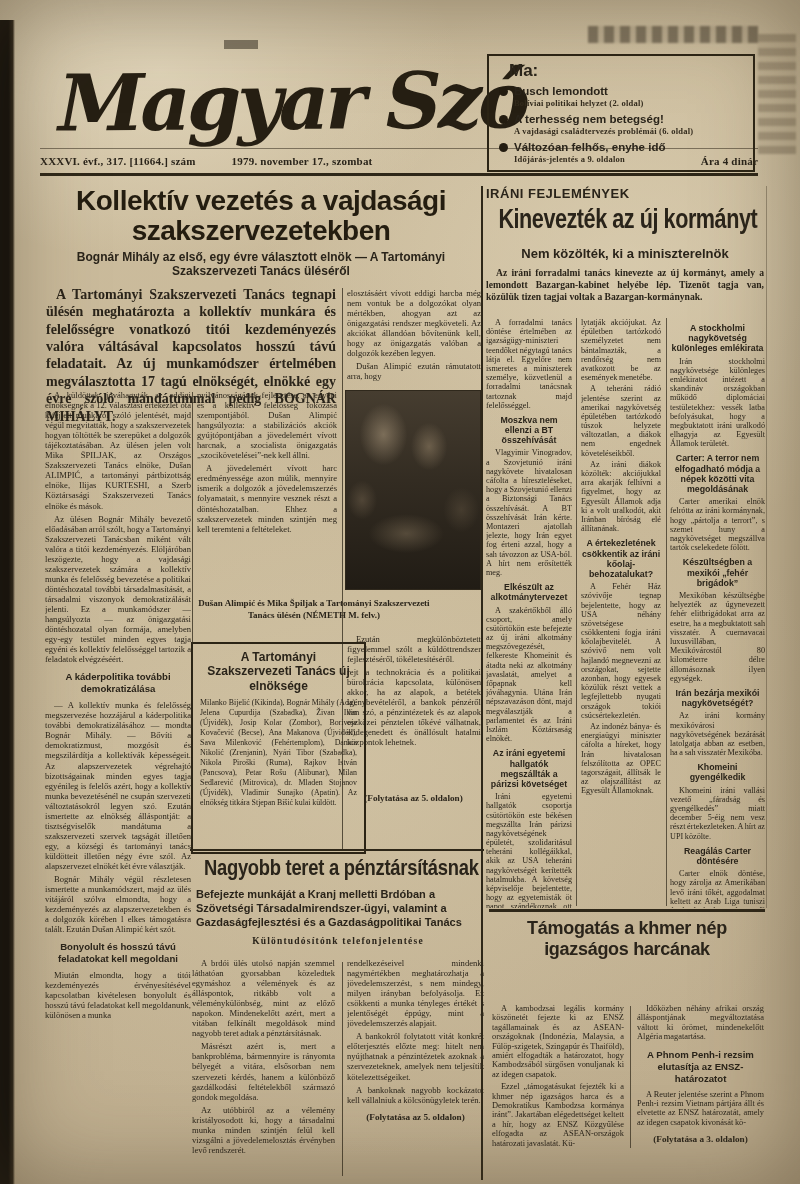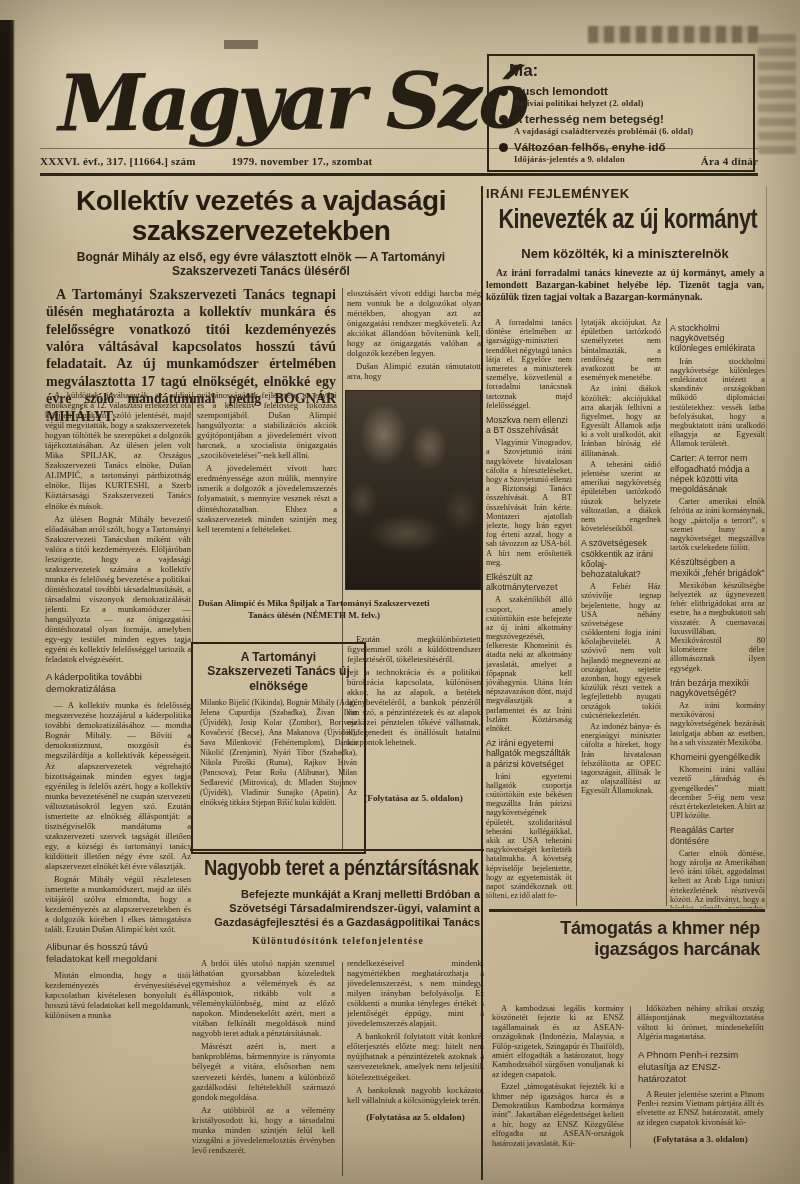--- a/index.html
+++ b/index.html
@@ -46,61 +46,61 @@
 
   .colx { position:absolute; overflow:hidden; }
   #u-c1  { left:45px;  top:390px; width:146px; height:790px; }
   #u-c2  { left:197px; top:390px; width:140px; height:202px; }
   #u-c3t { left:347px; top:288px; width:134px; height:98px; }
   #u-c3b { left:347px; top:634px; width:134px; height:148px; }
   .cont-u { position:absolute; left:346px; top:786px; width:135px; }
 
   .bp { font-size:8.6px; line-height:1.17; text-align:justify; text-indent:9px; margin-bottom:3px; word-spacing:-.4px; }
   .ni { text-indent:0; }
-  .csub { font-family:"Liberation Sans",sans-serif; font-weight:normal; font-size:9.6px; line-height:1.25;
-    text-indent:0; margin:7px 1px 5px; }
+  .csub { font-family:"Liberation Sans",sans-serif; font-weight:bold; font-size:9.6px; line-height:1.25;
+    text-align:center; text-indent:0; margin:7px 1px 5px; }
   .cont { font-weight:bold; font-size:9.2px; line-height:1.2; text-align:center; text-indent:0; margin-top:7px; }
 
   .photo { position:absolute; left:345px; top:390px; width:136px; height:200px; border:1px solid #2f281c;
     background:
       radial-gradient(34px 44px at 28% 22%, rgba(186,166,136,.5), transparent 70%),
       radial-gradient(26px 34px at 62% 28%, rgba(168,148,118,.45), transparent 70%),
       radial-gradient(50px 26px at 45% 72%, rgba(150,132,104,.4), transparent 75%),
       radial-gradient(20px 26px at 12% 55%, rgba(120,104,82,.45), transparent 75%),
       radial-gradient(24px 30px at 86% 60%, rgba(104,90,70,.4), transparent 75%),
       linear-gradient(180deg,#463d30 0%,#332c22 45%,#211c15 100%); }
   .caption { position:absolute; left:194px; top:598px; width:240px; font-weight:bold; font-size:9px; line-height:1.3; text-align:center; }
 
   .bbox { position:absolute; left:191px; top:642px; width:175px; height:212px; border:2px solid #2b2415; padding:6px 7px; overflow:hidden; }
   .bbox-title { font-family:"Liberation Sans",sans-serif; font-weight:bold; font-size:12px; line-height:1.2; text-align:center; margin-bottom:5px; }
   .bbox-names { font-size:7.9px; line-height:1.27; text-align:justify; word-spacing:-.3px; }
 
   .p-head { position:absolute; left:192px; top:856px; width:292px; text-align:center; }
   .p-head span { display:inline-block; font-family:"Liberation Sans",sans-serif; font-weight:bold; font-size:20px;
     transform:scale(.92,1.12); white-space:nowrap; letter-spacing:-.3px; }
-  .p-sub { position:absolute; left:196px; top:888px; width:284px; text-align:right;
+  .p-sub { position:absolute; left:196px; top:888px; width:284px; text-align:left;
     font-family:"Liberation Sans",sans-serif; font-weight:bold; font-size:11px; line-height:1.25; }
   .p-by { position:absolute; left:196px; top:936px; width:284px; text-align:center; font-weight:bold; font-size:9.5px; letter-spacing:1.2px; }
   #p-ca { left:192px; top:958px; width:143px; height:224px; }
   #p-cb { left:347px; top:958px; width:137px; height:224px; }
 
   .i-kick { position:absolute; left:486px; top:186px; font-family:"Liberation Sans",sans-serif; font-weight:bold; font-size:13px; letter-spacing:.5px; }
   .i-head { position:absolute; left:484px; top:202px; width:280px; text-align:center; }
   .i-head span { display:inline-block; font-family:"Liberation Sans",sans-serif; font-weight:bold; font-size:24px; line-height:1.3;
     transform:scale(.9,1.18); white-space:nowrap; letter-spacing:-.5px; }
   .i-sub { position:absolute; left:486px; top:246px; width:278px; text-align:center;
     font-family:"Liberation Sans",sans-serif; font-weight:bold; font-size:13px; }
   #i-lead { left:486px; top:267px; width:278px; font-size:9.6px; }
   #i-c1 { left:486px; top:318px; width:86px; height:590px; }
   #i-c2 { left:581px; top:318px; width:80px; height:590px; }
   #i-c3 { left:670px; top:318px; width:95px; height:590px; }
   .iran .bp { font-size:8.2px; line-height:1.12; margin-bottom:2px; }
   .iran .csub { font-size:8.8px; line-height:1.16; margin:5px 0 3px; }
 
-  .k-head { position:absolute; left:494px; top:918px; width:266px; text-align:right;
+  .k-head { position:absolute; left:494px; top:918px; width:266px; text-align:center;
     font-family:"Liberation Sans",sans-serif; font-weight:bold; font-size:18px; line-height:1.15; letter-spacing:-.3px; }
   .k-sub { position:absolute; left:496px; top:964px; width:262px; text-align:center;
     font-family:"Liberation Sans",sans-serif; font-weight:bold; font-size:11px; line-height:1.25; }
   #k-ca { left:492px; top:1004px; width:132px; height:150px; }
   #k-cb { left:637px; top:1004px; width:127px; height:150px; }
   .khm .bp { font-size:8.4px; line-height:1.12; }
 
   .rule { position:absolute; background:var(--rule); }
   #r-vmain { left:481px; top:186px; width:2px; height:994px; }
   #r-l1  { left:192px; top:392px; width:1px; height:458px; opacity:.75; }
@@ -157,21 +157,21 @@
 
   <div class="u-head">Kollektív vezetés a vajdasági szakszervezetekben</div>
   <div class="u-sub">Bognár Mihály az első, egy évre választott elnök — A Tartományi Szakszervezeti Tanács üléséről</div>
   <div class="leadp" id="u-lead">A Tartományi Szakszervezeti Tanács tegnapi ülésén meghatározta a kollektív munkára és felelősségre vonatkozó titói kezdeményezés valóra váltásával kapcsolatos hosszú távú feladatait. Az új munkamódszer értelmében megválasztotta 17 tagú elnökségét, elnökké egy évre szóló mandátummal pedig BOGNÁR MIHÁLYT.</div>
   <div class="colx" id="u-c1">
       <p class="bp">A küldöttek jóváhagyták az eddigi elnökségnek a 12. választási értekezlet óta kifejtett munkáról szóló jelentését, majd végül megvitatták, hogy a szakszervezetek hogyan töltötték be szerepüket a dolgozók tájékoztatásában. Az ülésen jelen volt Mika ŠPILJAK, az Országos Szakszervezeti Tanács elnöke, Dušan ALIMPIĆ, a tartományi pártbizottság elnöke, Ilijas KURTESHI, a Szerb Köztársasági Szakszervezeti Tanács elnöke és mások.</p>
       <p class="bp">Az ülésen Bognár Mihály bevezető előadásában arról szólt, hogy a Tartományi Szakszervezeti Tanácsban miként vált valóra a titói kezdeményezés. Elöljáróban leszögezte, hogy a vajdasági szakszervezetek számára a kollektív munka és felelősség bevezetése a politikai döntéshozatal további társadalmasítását, a társadalmi viszonyok demokratizálását jelenti. Ez a munkamódszer — hangsúlyozta — az önigazgatási döntéshozatal olyan formája, amelyben egy-egy testület minden egyes tagja egyéni és kollektív felelősséggel tartozik a feladatok elvégzéséért.</p>
       <p class="csub">A káderpolitika további demokratizálása</p>
       <p class="bp">— A kollektív munka és felelősség megszervezése hozzájárul a káderpolitika további demokratizálásához — mondta Bognár Mihály. — Bővíti a demokratizmust, mozgósít és megszilárdítja a kollektívák képességeit. Az alapszervezetek végrehajtó bizottságainak minden egyes tagja egyénileg is felelős azért, hogy a kollektív munka bevezetésénél ne csupán szervezeti változtatásokról legyen szó. Ezután ismertette az elnökség álláspontját: a tisztségviselők mandátuma a szakszervezeti szervek tagságát illetően egy, a községi és tartományi tanács küldötteit illetően négy évre szól. Az alapszervezet elnökét két évre választják.</p>
       <p class="bp">Bognár Mihály végül részletesen ismertette a munkamódszert, majd az ülés vitájáról szólva elmondta, hogy a kezdeményezés az alapszervezetekben és a dolgozók körében l elkes támogatásra talált. Ezután Dušan Alimpić kért szót.</p>
-      <p class="csub">Alibunar és hosszú távú feladatokat kell megoldani</p>
+      <p class="csub">Bonyolult és hosszú távú feladatokat kell megoldani</p>
       <p class="bp">Miután elmondta, hogy a titói kezdeményezés érvényesítésével kapcsolatban kivételesen bonyolult és hosszú távú feladatokat kell megoldanunk, különösen a munka</p>
     </div>
   <div class="colx" id="u-c2">
       <p class="bp ni">nyilvánosságának fejlesztése, az egyéni és a kollektív felelősség fokozása szempontjából. Dušan Alimpić hangsúlyozta: a stabilizációs akciók gyújtópontjában a jövedelemért vívott harcnak, a szocialista önigazgatás „szocikövetelései”-nek kell állni.</p>
       <p class="bp">A jövedelemért vívott harc eredményessége azon múlik, mennyire ismerik a dolgozók a jövedelemszerzés folyamatait, s mennyire vesznek részt a döntéshozatalban. Ehhez a szakszervezetek minden szintjén meg kell teremteni a feltételeket.</p>
     </div>
   <div class="colx" id="u-c3t">
       <p class="bp ni">elosztásáért vívott eddigi harcba még nem vontuk be a dolgozókat olyan mértékben, ahogyan azt az önigazgatási rendszer megköveteli. Az akciókat állandóan bővítenünk kell, hogy az önigazgatás valóban a dolgozók kezében legyen.</p>
       <p class="bp">Dušan Alimpić ezután rámutatott arra, hogy</p>
     </div>
@@ -210,23 +210,23 @@
       <p class="bp">A forradalmi tanács döntése értelmében az igazságügy-miniszteri teendőket négytagú tanács látja el. Egyelőre nem ismeretes a miniszterek személye, közvetlenül a forradalmi tanácsnak tartoznak majd felelősséggel.</p>
       <p class="csub">Moszkva nem ellenzi a BT összehívását</p>
       <p class="bp">Vlagyimir Vinogradov, a Szovjetunió iráni nagykövete hivatalosan cáfolta a híreszteléseket, hogy a Szovjetunió ellenzi a Biztonsági Tanács összehívását. A BT összehívását Irán kérte. Montazeri ajatollah jelezte, hogy Irán egyet fog érteni azzal, hogy a sah távozzon az USA-ból. A hírt nem erősítették meg.</p>
       <p class="csub">Elkészült az alkotmánytervezet</p>
       <p class="bp">A szakértőkből álló csoport, amely csütörtökön este befejezte az új iráni alkotmány megszövegezését, felkereste Khomeinit és átadta neki az alkotmány javaslatát, amelyet a főpapnak kell jóváhagynia. Utána Irán népszavazáson dönt, majd megválasztják a parlamentet és az Iráni Iszlám Köztársaság elnökét.</p>
       <p class="csub">Az iráni egyetemi hallgatók megszállták a párizsi követséget</p>
       <p class="bp">Iráni egyetemi hallgatók csoportja csütörtökön este békésen megszállta Irán párizsi nagykövetségének épületét, szolidaritásul teheráni kollégáikkal, akik az USA teheráni nagykövetségét kerítették hatalmukba. A követség képviselője bejelentette, hogy az egyetemisták öt napot szándékoznak ott tölteni, ez idő alatt fo-</p>
     </div>
   <div class="colx iran" id="i-c2">
       <p class="bp ni">lytatják akciójukat. Az épületben tartózkodó személyzetet nem bántalmazták, a rendőrség nem avatkozott be az események menetébe.</p>
+      <p class="bp">A teheráni rádió jelentése szerint az amerikai nagykövetség épületében tartózkodó túszok helyzete változatlan, a diákok nem engednek követeléseikből.</p>
       <p class="bp">Az iráni diákok közölték: akciójukkal arra akarják felhívni a figyelmet, hogy az Egyesült Államok adja ki a volt uralkodót, akit Iránban bíróság elé állítanának.</p>
-      <p class="bp">A teheráni rádió jelentése szerint az amerikai nagykövetség épületében tartózkodó túszok helyzete változatlan, a diákok nem engednek követeléseikből.</p>
-      <p class="csub">A szövetségesek csökkentik az iráni kőolaj-behozatalukat?</p>
+      <p class="csub">A értekezletének csökkentik az iráni kőolaj-behozatalukat?</p>
       <p class="bp">A Fehér Ház szóvivője tegnap bejelentette, hogy az USA néhány szövetségese csökkenteni fogja iráni kőolajbevitelét. A szóvivő nem volt hajlandó megnevezni az országokat, sejtette azonban, hogy egyesek közülük részt vettek a legfejlettebb nyugati országok tokiói csúcsértekezletén.</p>
       <p class="bp">Az indonéz bánya- és energiaügyi miniszter cáfolta a híreket, hogy Irán hivatalosan felszólította az OPEC tagországait, állítsák le az olajszállítást az Egyesült Államoknak.</p>
     </div>
   <div class="colx iran" id="i-c3">
       <p class="csub">A stockholmi nagykövetség különleges emlékirata</p>
       <p class="bp">Irán stockholmi nagykövetsége különleges emlékiratot intézett a skandináv országokban működő diplomáciai testületekhez: vessék latba befolyásukat, hogy a megbuktatott iráni uralkodó elhagyja az Egyesült Államok területét.</p>
       <p class="csub">Carter: A terror nem elfogadható módja a népek közötti vita megoldásának</p>
       <p class="bp">Carter amerikai elnök felrótta az iráni kormánynak, hogy „pártolja a terrort”, s szemet huny a nagykövetséget megszállva tartók cselekedete fölött.</p>
       <p class="csub">Készültségben a mexikói „fehér brigádok”</p>
       <p class="bp">Mexikóban készültségbe helyezték az úgynevezett fehér elitbrigádokat arra az esetre, ha a megbuktatott sah visszatér. A cuernavacai luxusvillában, Mexikóvárostól 80 kilométerre délre állomásoznak ilyen egységek.</p>

